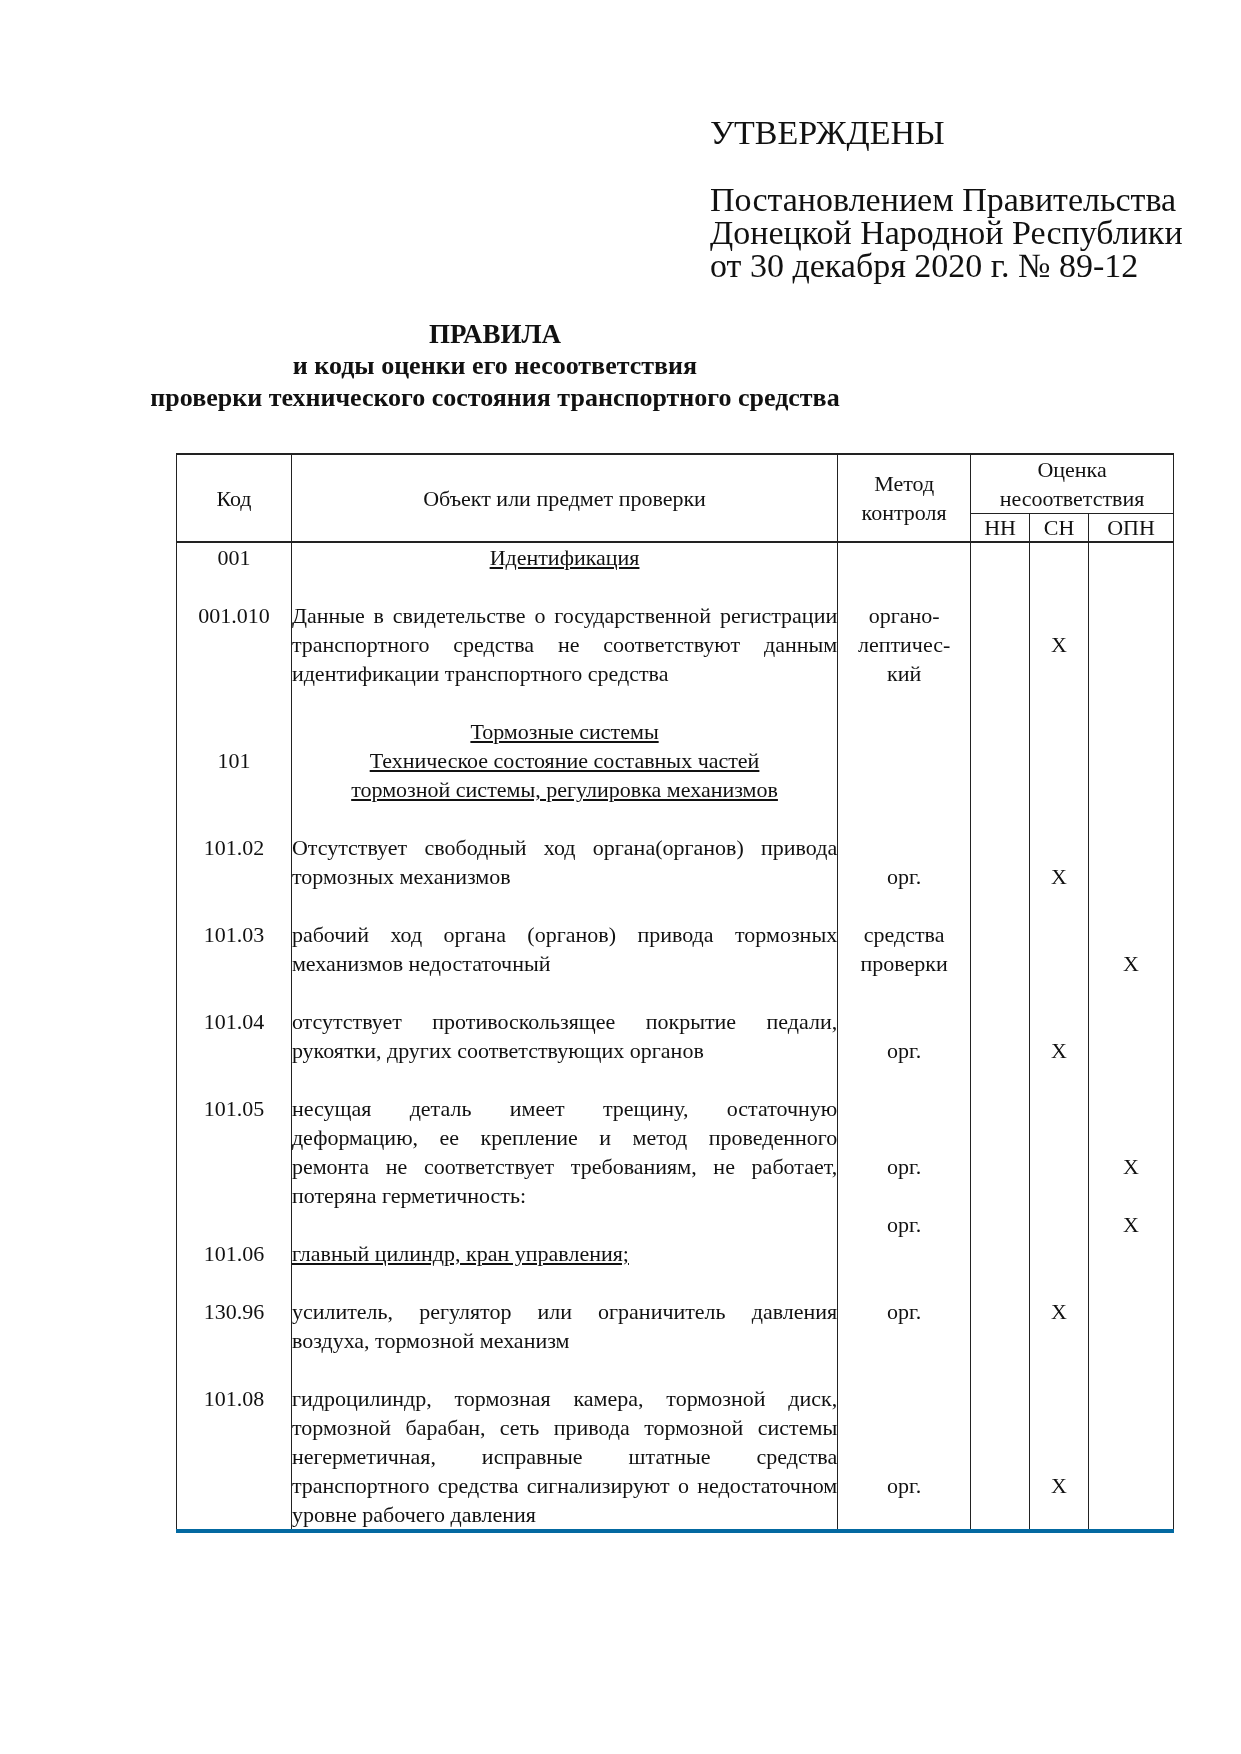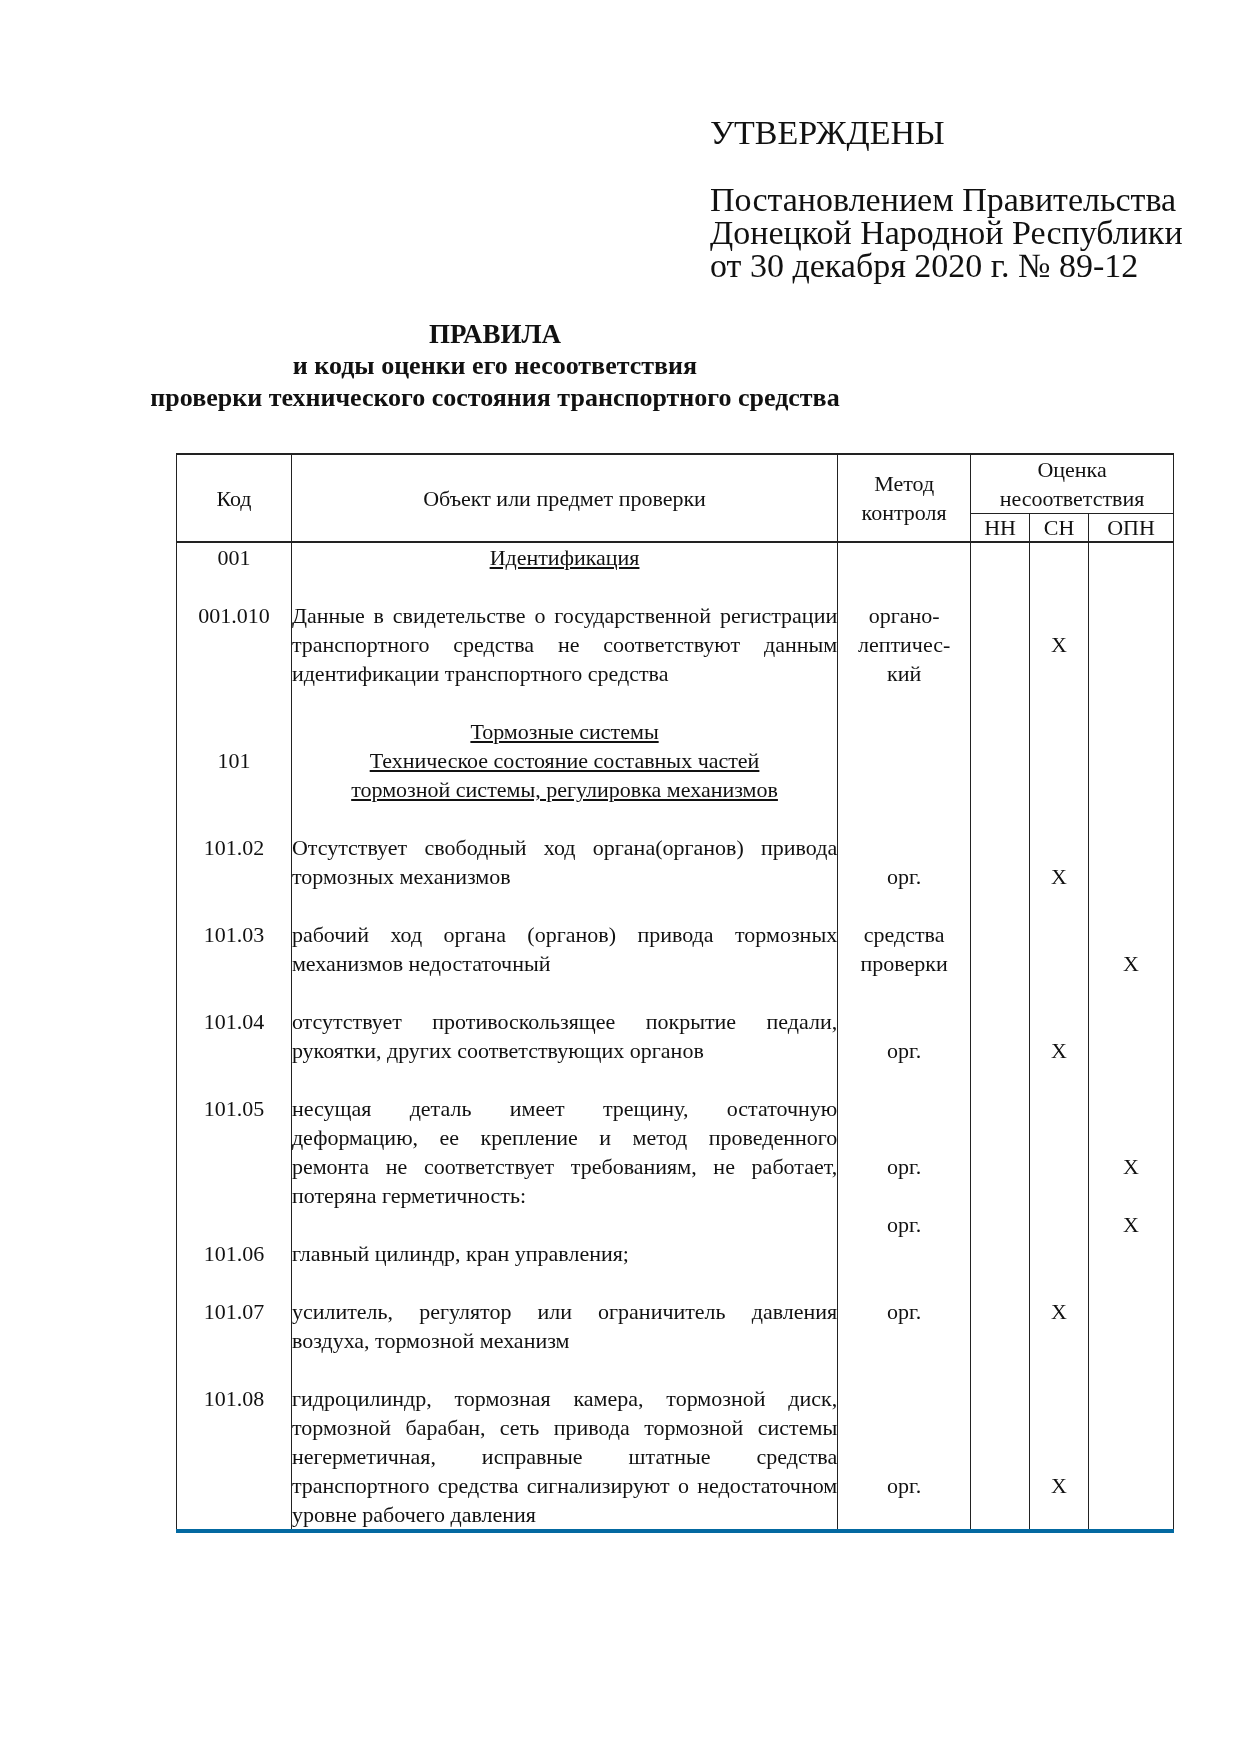--- a/index.html
+++ b/index.html
@@ -189,37 +189,37 @@
       <td class="code">101.05</td>
       <td class="obj">несущая деталь имеет трещину, остаточную деформацию, ее крепление и метод проведенного ремонта не соответствует требованиям, не работает, потеряна герметичность:</td>
       <td class="meth" style="padding-bottom:29px;">орг.</td>
       <td class="mark"></td>
       <td class="mark"></td>
       <td class="mark" style="padding-bottom:29px;">X</td>
     </tr>
 
     <tr>
       <td class="code" style="vertical-align:bottom;padding-top:29px;">101.06</td>
-      <td class="obj" style="vertical-align:bottom;">главный цилиндр, кран управления;</td>
+      <td class="obj" style="vertical-align:bottom;text-decoration:underline;">главный цилиндр, кран управления;</td>
       <td class="meth top">орг.</td>
       <td class="mark top"></td>
       <td class="mark top"></td>
       <td class="mark top">X</td>
     </tr>
     <tr class="gap">
         <td></td>
         <td></td>
         <td></td>
         <td></td>
         <td></td>
         <td></td>
       </tr>
 
     <tr>
-      <td class="code">101.07</td>
+      <td class="code">130.96</td>
       <td class="obj">усилитель, регулятор или ограничитель давления воздуха, тормозной механизм</td>
       <td class="meth top">орг.</td>
       <td class="mark top"></td>
       <td class="mark top">X</td>
       <td class="mark top"></td>
     </tr>
     <tr class="gap">
         <td></td>
         <td></td>
         <td></td>

